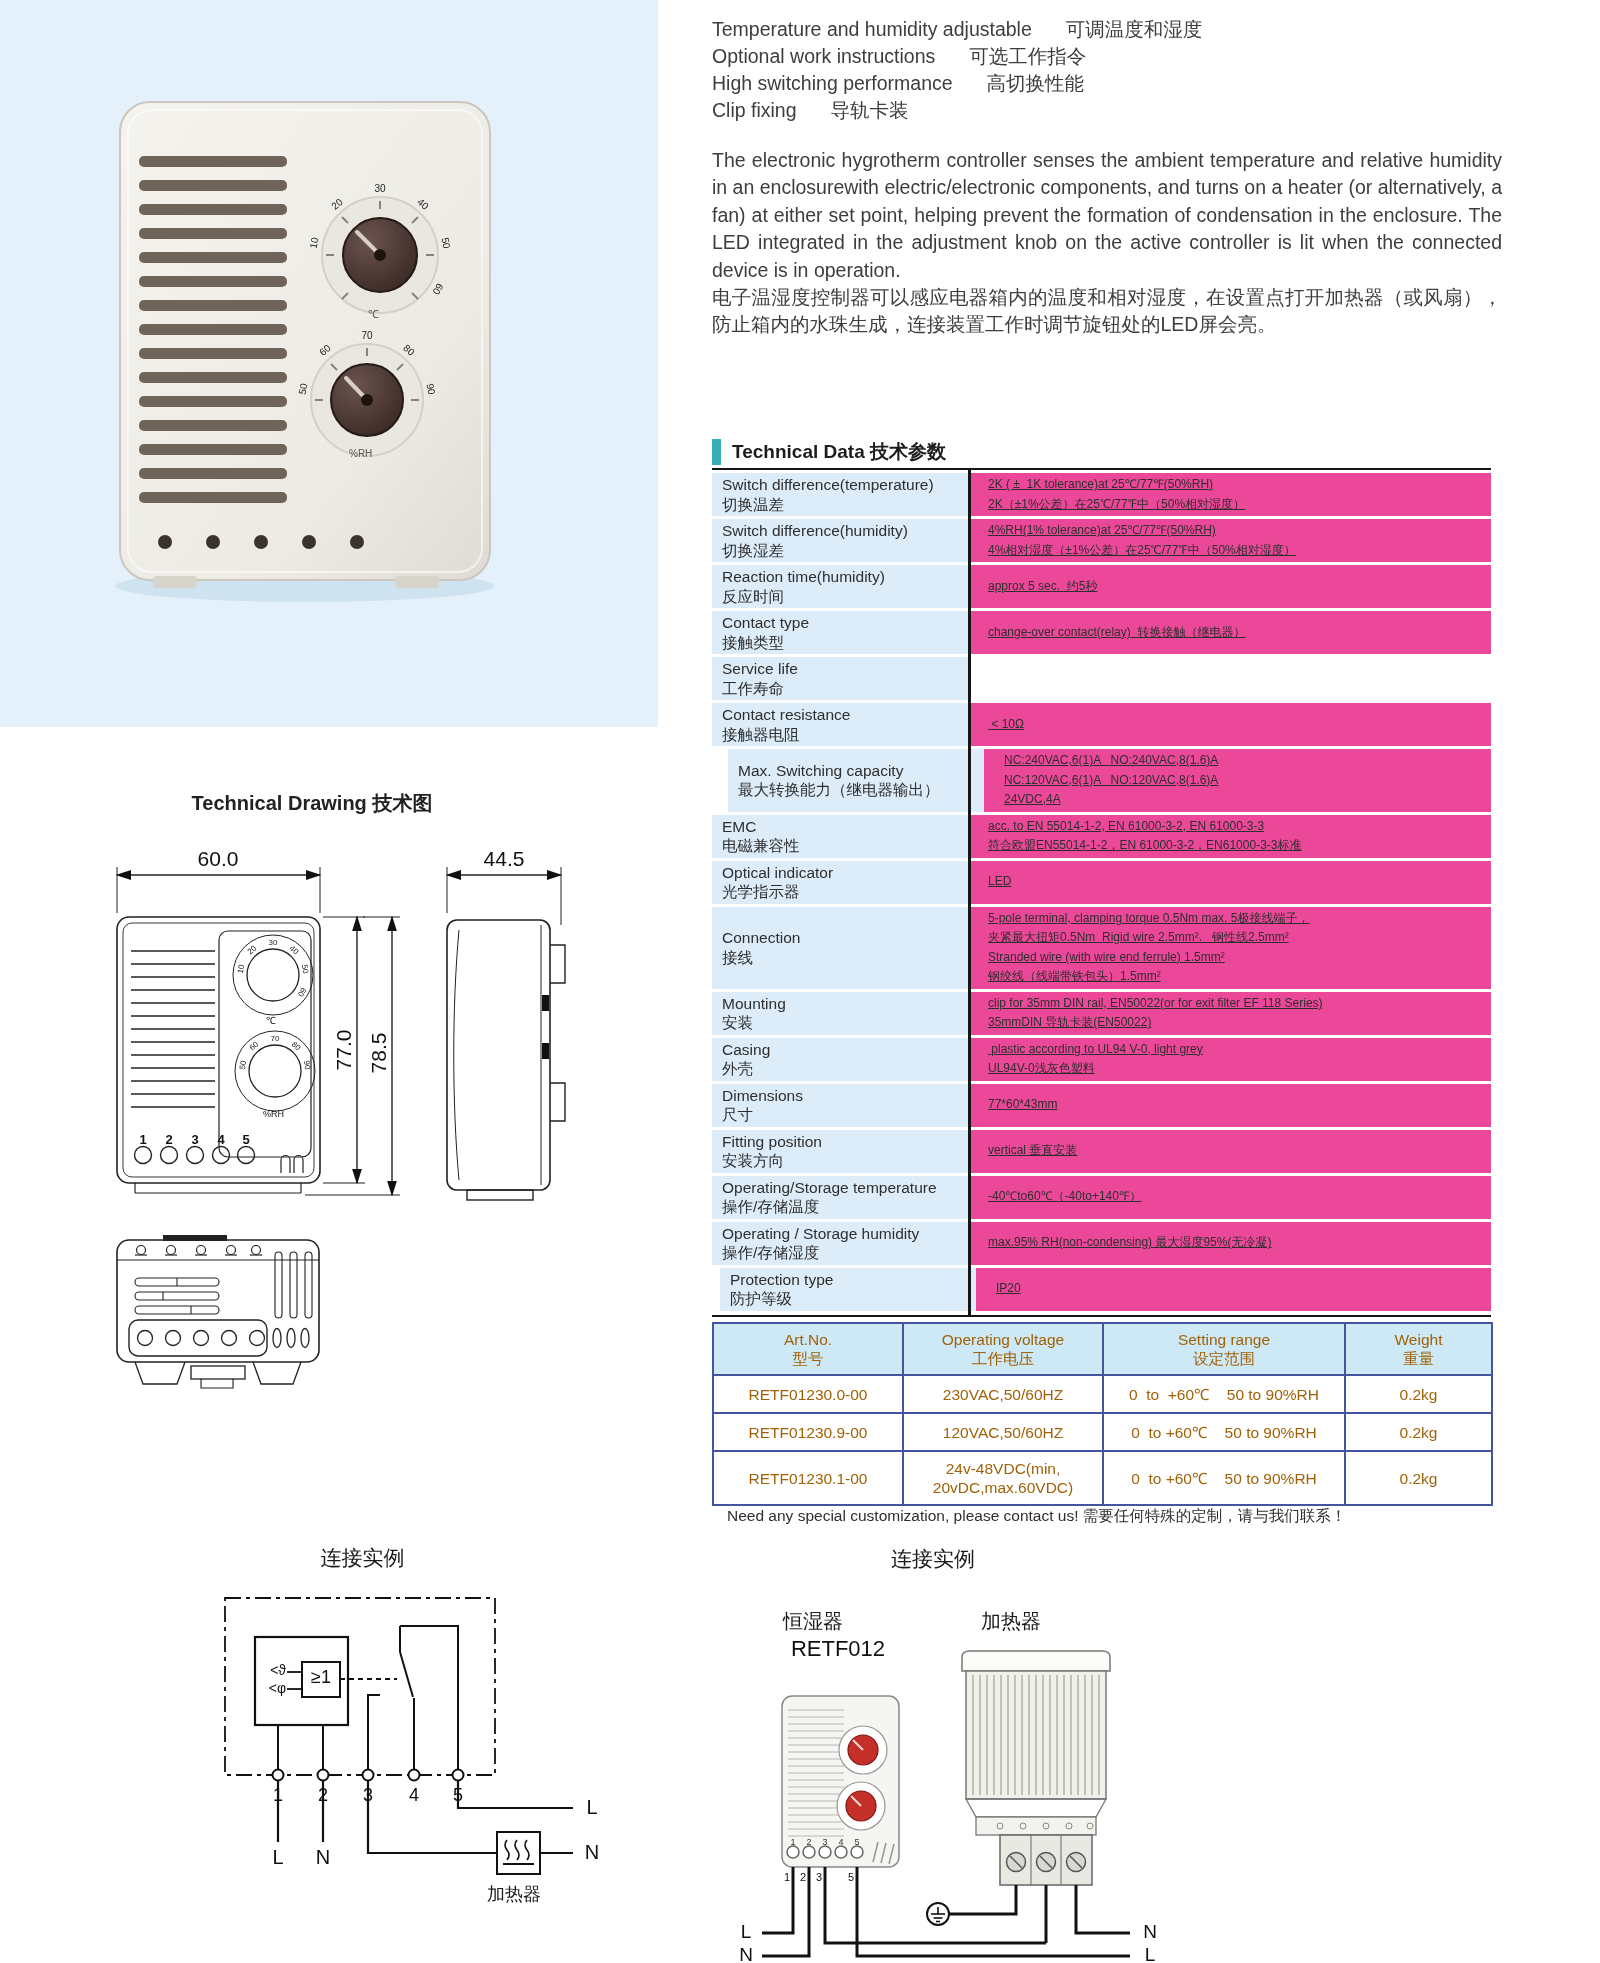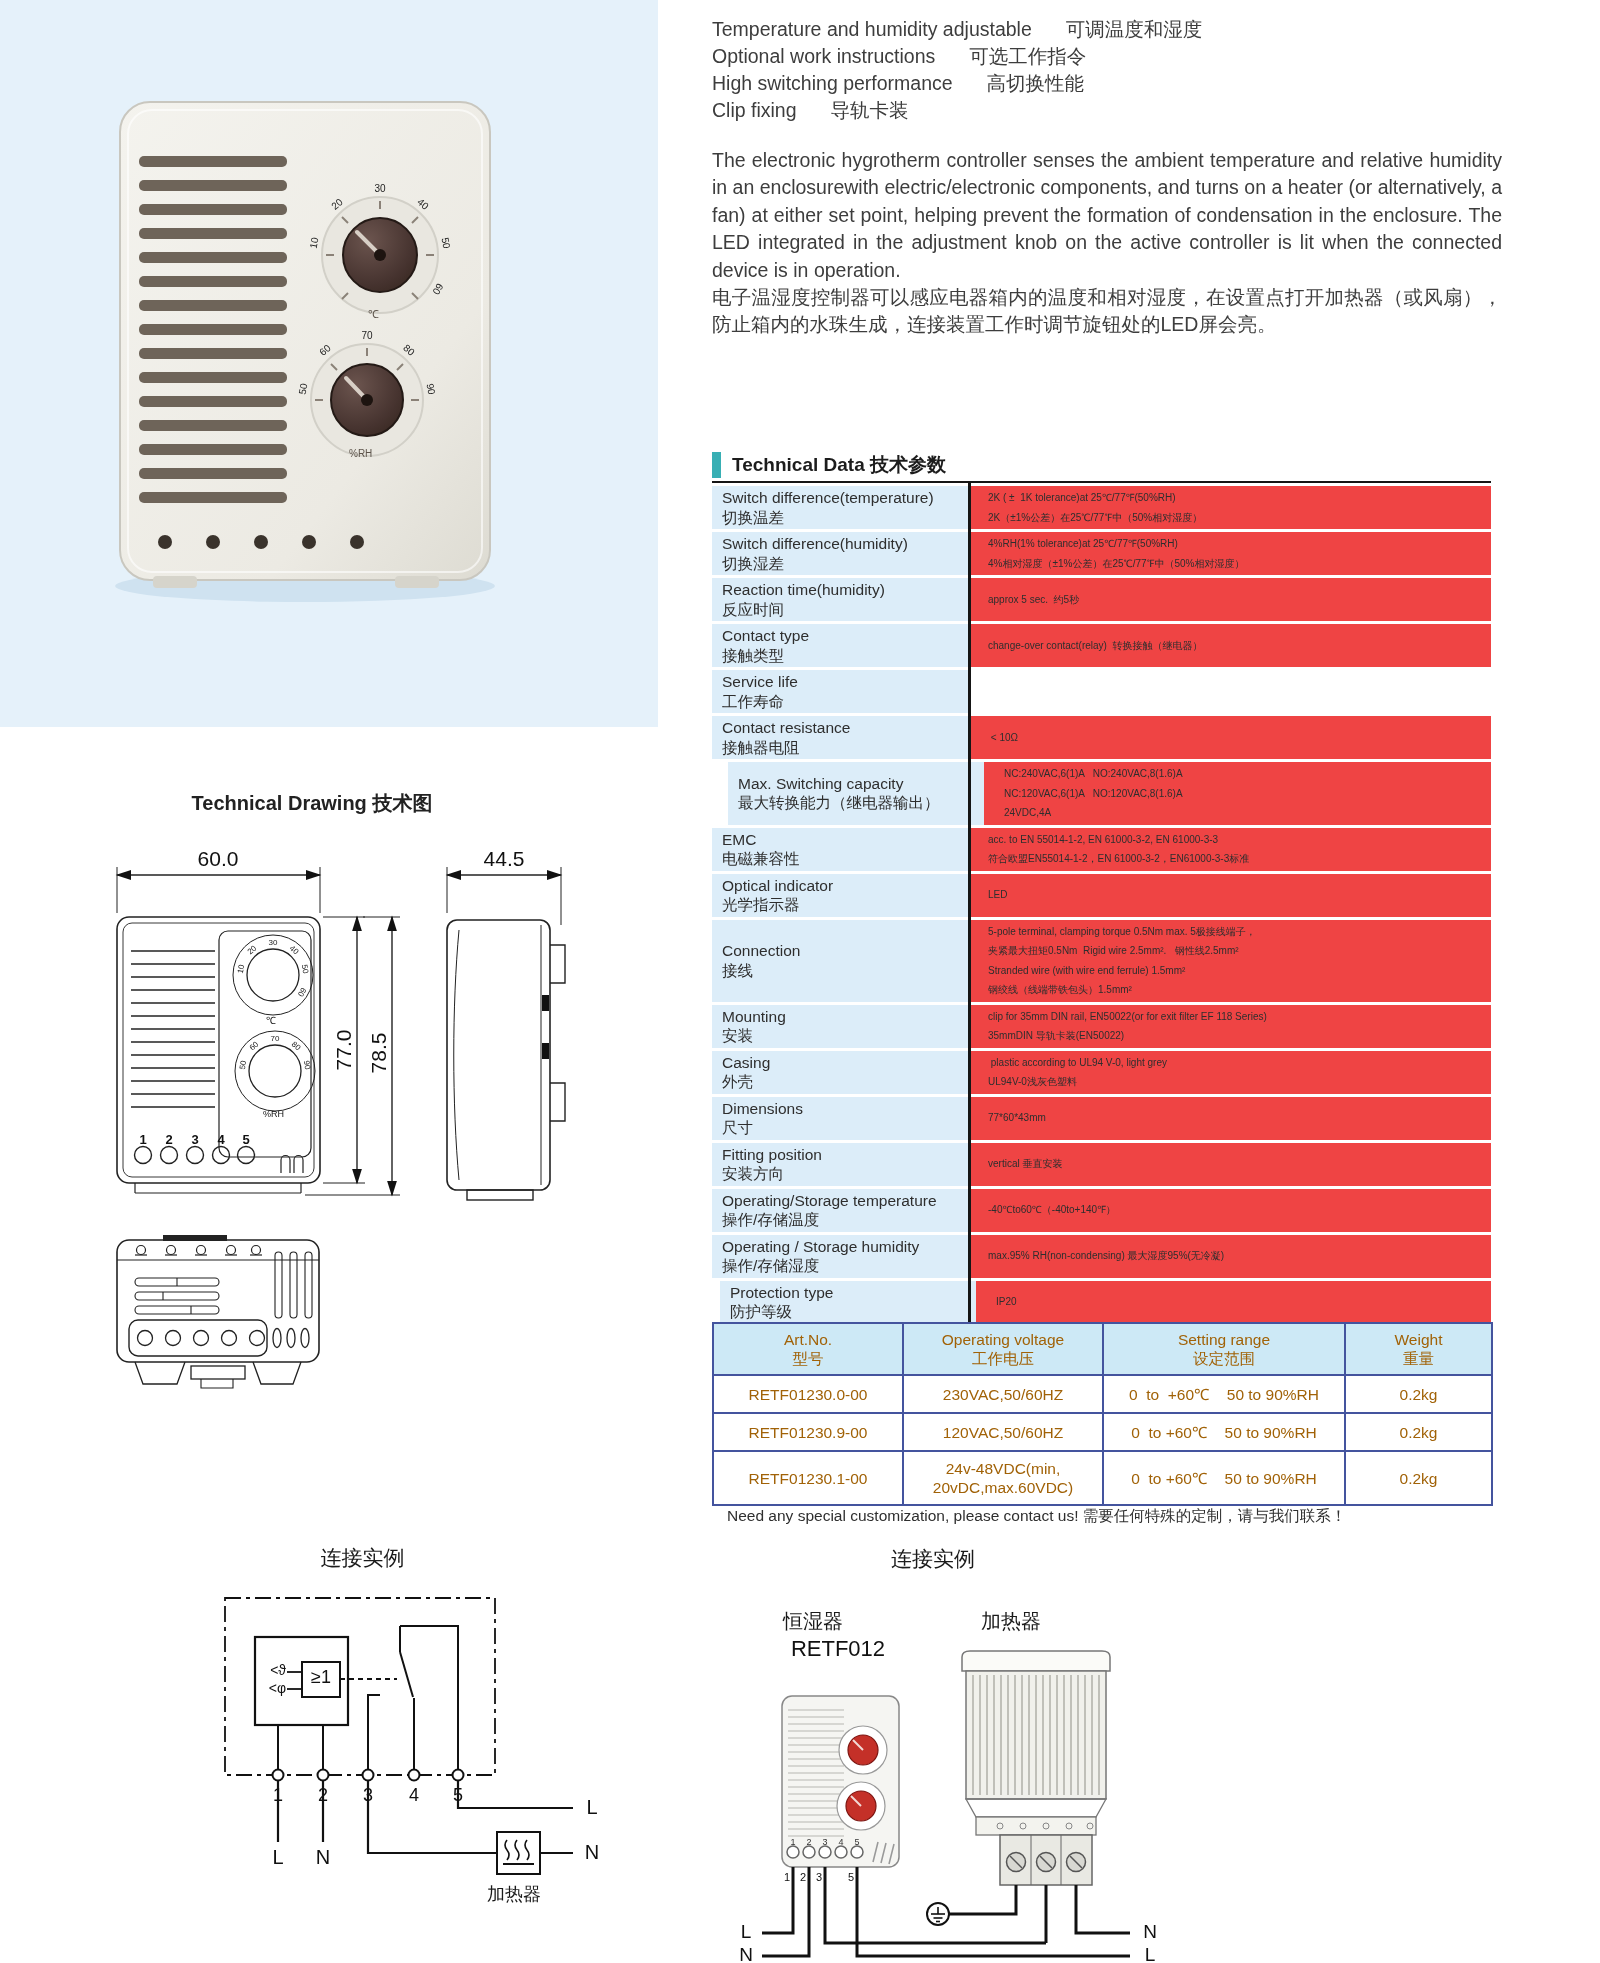--- a/index.html
+++ b/index.html
@@ -8,29 +8,29 @@
   .c{text-align:center;}
   
   #photo-panel{left:0;top:0;width:658px;height:727px;background:#e5f1fa;}
   
   .feat-line{font-size:19.5px;line-height:27px;color:#3d3d3d;}
   .feat-zh{margin-left:34px;}
   #intro{left:712px;top:147px;width:790px;font-size:19.5px;line-height:27.4px;color:#3d3d3d;}
   #intro p{margin:0;text-align:justify;}
   
   #tech{left:712px;top:436px;width:779px;}
-  .tt-title{display:flex;align-items:center;height:32px;border-bottom:2.5px solid #151515;margin-top:13px;}
+  .tt-title{display:flex;align-items:center;height:32px;border-bottom:2.5px solid #151515;}
   .tt-bar{width:9px;height:26px;background:#38afb4;margin-right:11px;}
   .tt-title-text{font-size:19px;font-weight:bold;color:#1c1c1c;}
   .tt-body{position:relative;padding-top:3px;}
   .tt-row{display:flex;margin-bottom:3px;min-height:42px;}
   .tt-row.h3{min-height:60px;padding-left:16px;}
   .tt-row.h4{min-height:82px;}
   .tt-label{width:256px;background:#dcedf9;padding:2px 6px 2px 10px;display:flex;flex-direction:column;justify-content:center;font-size:15.5px;line-height:19.5px;color:#2e2e2e;white-space:pre-wrap;box-sizing:border-box;}
-  .tt-value{flex:1;background:#ef4444;padding:2px 6px 2px 20px;display:flex;flex-direction:column;justify-content:center;font-size:10px;line-height:19.5px;color:#2e2e2e;white-space:pre-wrap;box-sizing:border-box;}
+  .tt-value{flex:1;background:#ec4899;padding:2px 6px 2px 20px;display:flex;flex-direction:column;justify-content:center;font-size:12px;line-height:19.5px;color:#2e2e2e;white-space:pre-wrap;box-sizing:border-box;text-decoration:underline;}
   .tt-div{position:absolute;left:256px;top:0;bottom:0;width:2.5px;background:#151515;}
   .tt-bot{border-bottom:2.5px solid #151515;}
   
   #art{left:712px;top:1322px;width:779px;display:grid;grid-template-columns:190px 200px 242px 147px;grid-template-rows:52px 38px 38px 54px;border-top:2px solid #44549e;border-left:2px solid #44549e;}
   .at-cell{border-right:2px solid #44549e;border-bottom:2px solid #44549e;display:flex;align-items:center;justify-content:center;text-align:center;font-size:15.5px;line-height:19px;color:#a16207;white-space:pre-wrap;}
   .at-h{background:#cde9f6;}
   #art-note{left:727px;top:1506px;font-size:15.5px;color:#2f2f2f;}
   
   #td-title{left:162px;top:790px;width:300px;text-align:center;font-size:20px;font-weight:bold;color:#222;}
   .diagram-title{font-size:21px;font-family:"Liberation Serif",serif;color:#1a1a1a;text-align:center;}

